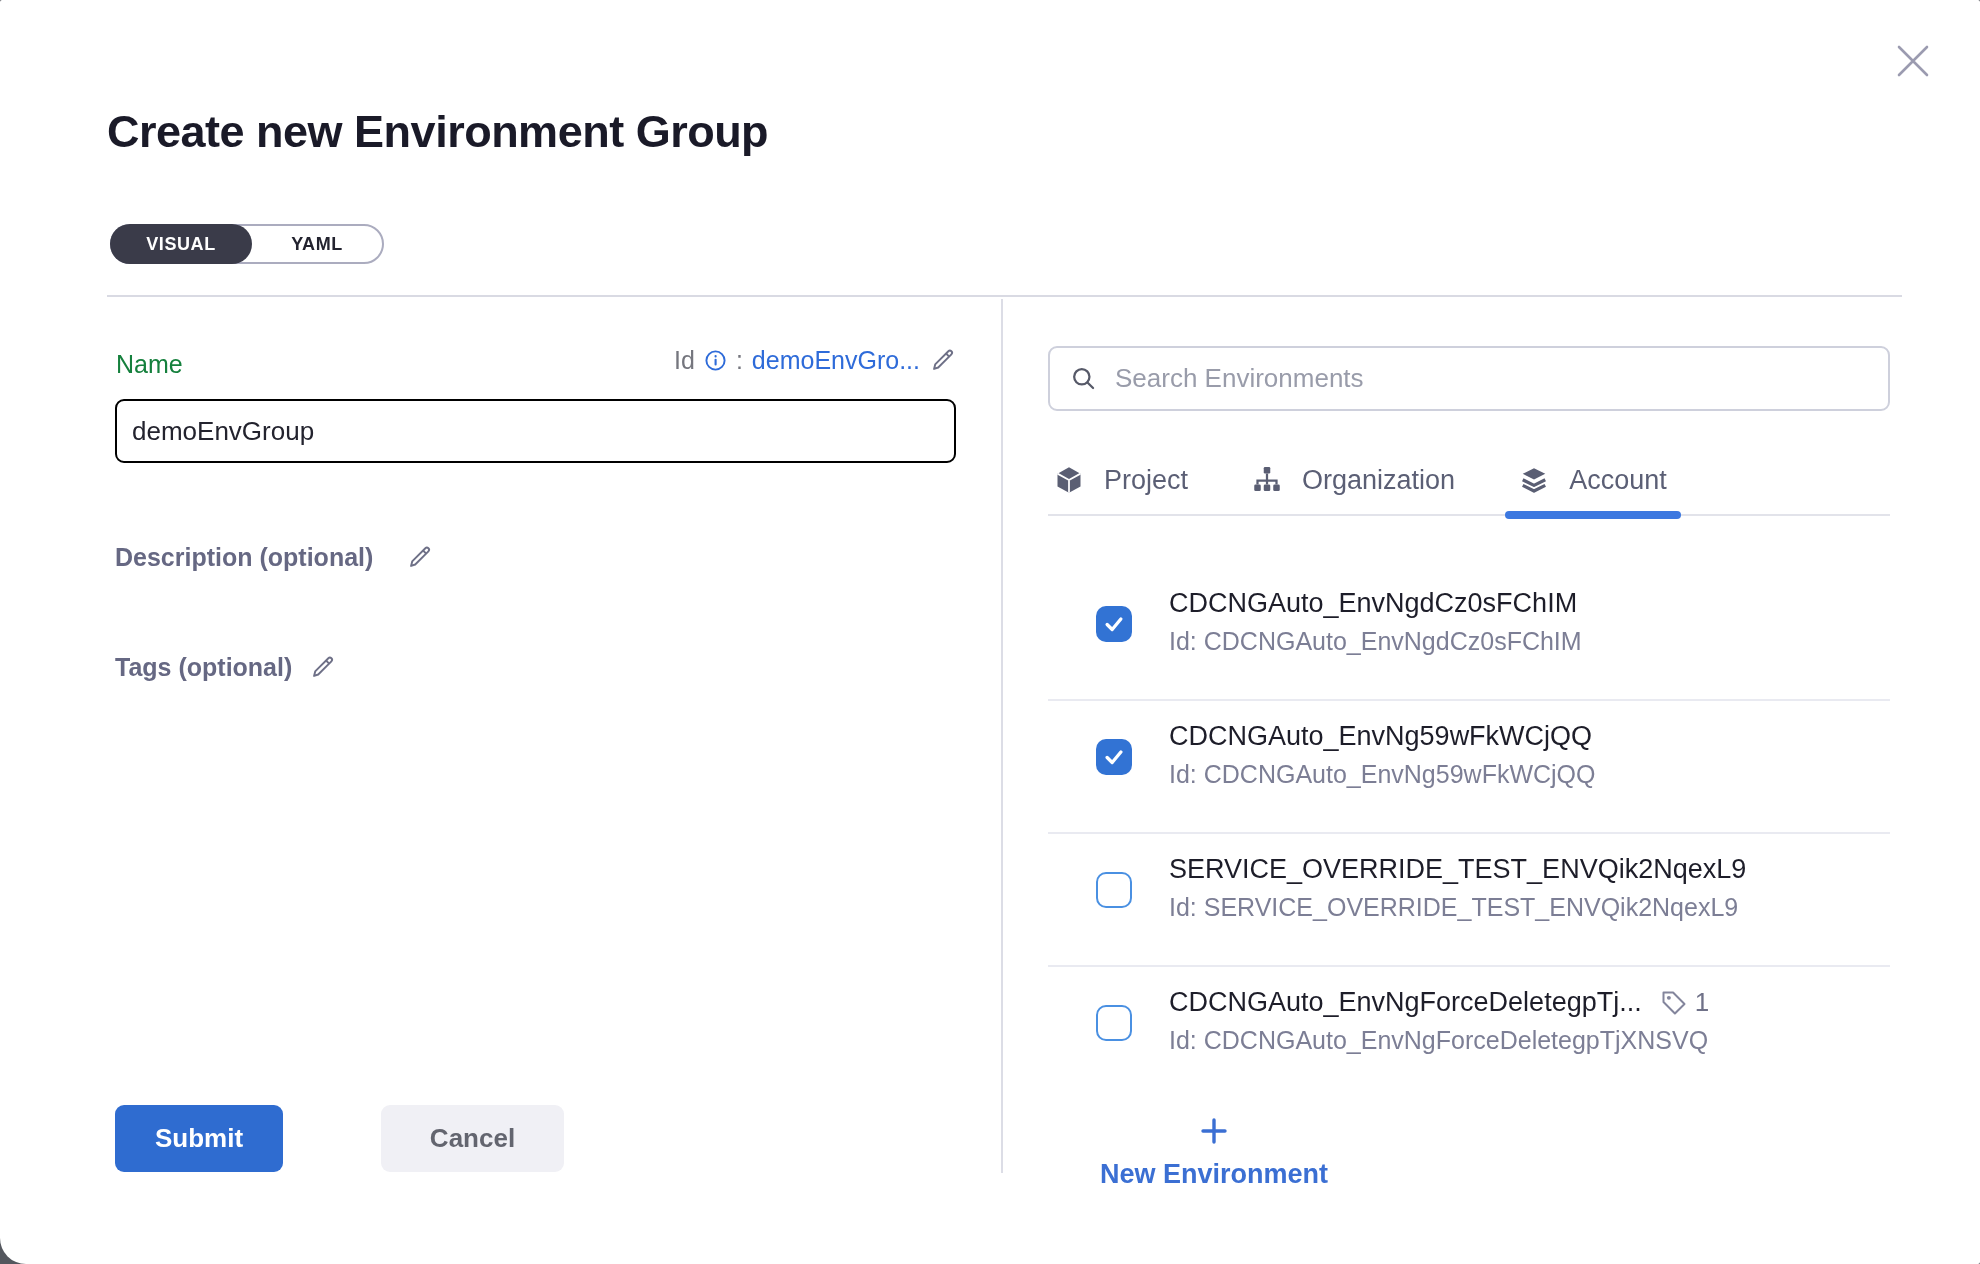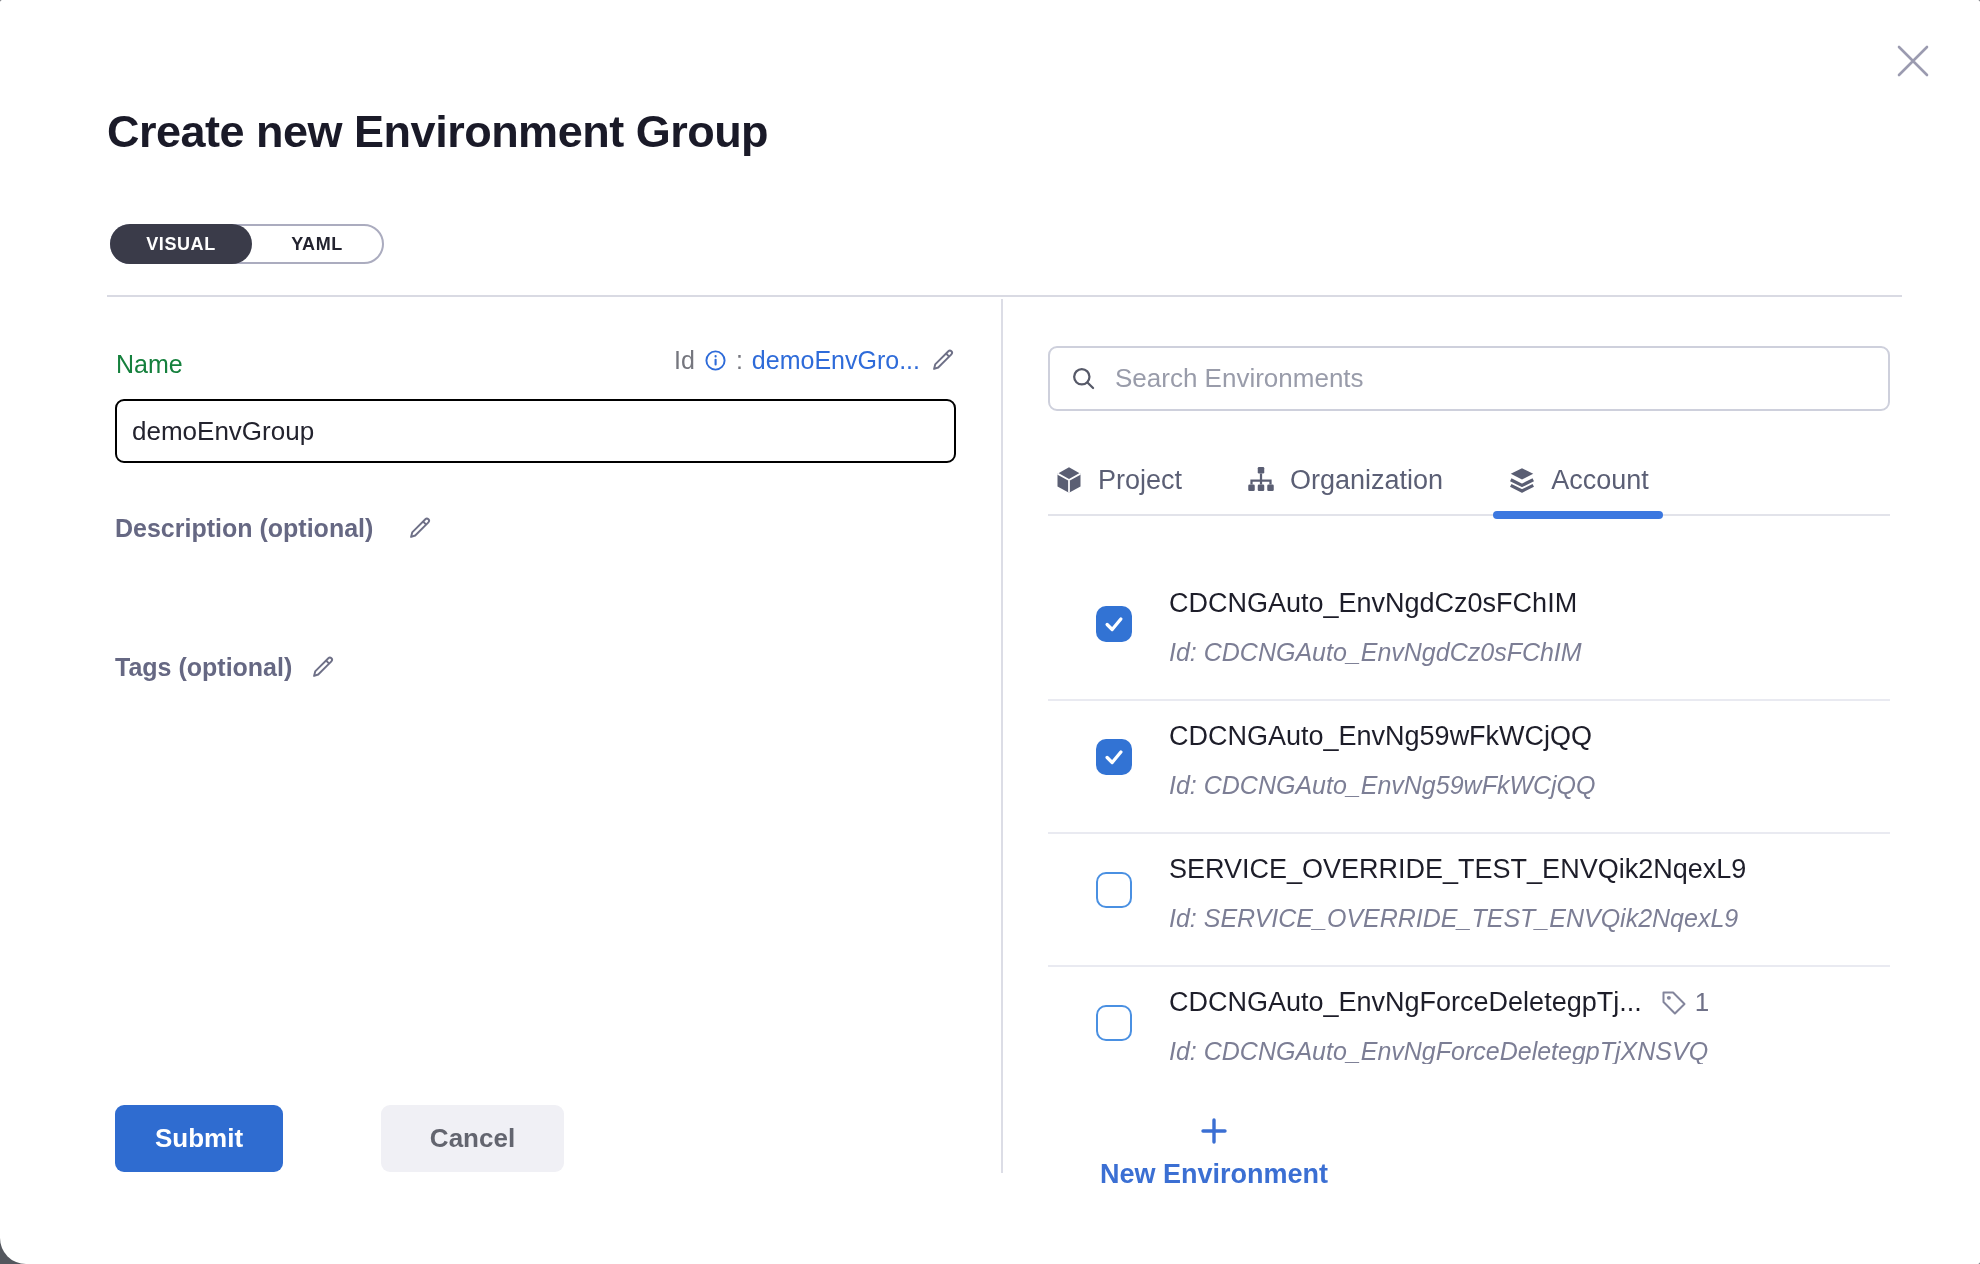--- a/index.html
+++ b/index.html
@@ -47,21 +47,21 @@
   .id-link{color:#2e6bd9;cursor:pointer;}
   .name-input{
     position:absolute;left:115px;top:399px;width:841px;height:64px;
     box-sizing:border-box;border:2px solid #000000;border-radius:9px;
     font-size:26px;color:#23232e;padding:0 15px;font-family:inherit;outline:none;background:#fff;
   }
   .opt-row{
     position:absolute;left:115px;display:flex;align-items:center;gap:17px;
     font-size:25px;font-weight:700;color:#666883;
   }
-  .row-desc{top:514px;gap:33px;}
+  .row-desc{top:543px;gap:33px;}
   .row-tags{top:633px;margin-top:20px;}
   .icon-btn{cursor:pointer;display:inline-flex;}
   
   .btn{
     position:absolute;top:1105px;height:67px;border:none;border-radius:9px;
     font-size:26px;font-weight:700;font-family:inherit;cursor:pointer;
   }
   .btn-submit{left:115px;width:168px;background:#2f6cd0;color:#ffffff;}
   .btn-cancel{left:345px;width:183px;background:#f0f0f5;color:#63656f;margin-left:36px;}
   
@@ -72,21 +72,21 @@
   }
   .search-input{
     border:none;outline:none;flex:1;font-size:26px;color:#23232e;font-family:inherit;background:transparent;
   }
   .search-input::placeholder{color:#999caa;}
   .tabs{
     position:absolute;left:1048px;top:446px;width:842px;height:70px;
     border-bottom:2px solid #e2e3ea;display:flex;gap:52px;box-sizing:border-box;align-items:center;
   }
   .tab{
-    display:flex;align-items:center;gap:14px;height:100%;
+    display:flex;align-items:center;gap:20px;height:100%;
     font-size:27px;color:#5b5f75;position:relative;padding:0 6px;cursor:pointer;
   }
   .tab.active::after{
     content:"";position:absolute;left:-8px;right:-8px;bottom:-5px;height:8px;
     background:#3c78e0;border-radius:5px;
   }
   .env-list{
     position:absolute;left:1048px;top:518px;width:842px;height:546px;
     overflow:hidden;padding-top:50px;box-sizing:border-box;
   }
@@ -97,21 +97,21 @@
   .checkbox{
     width:36px;height:36px;margin-top:18px;flex:none;
     border:2.5px solid #4a90e2;border-radius:10px;box-sizing:border-box;background:#fff;
     display:flex;align-items:center;justify-content:center;cursor:pointer;
   }
   .checkbox svg{display:none;}
   .checkbox.checked{background:#3273d4;border:none;}
   .checkbox.checked svg{display:block;}
   .env-text{margin-left:37px;min-width:0;}
   .env-name{font-size:27px;color:#1d1d29;display:flex;align-items:center;gap:18px;white-space:nowrap;}
-  .env-id{font-size:25px;color:#7c7e95;margin-top:19px;white-space:nowrap;font-style:italic;}
+  .env-id{font-size:25px;color:#7c7e95;margin-top:8px;white-space:nowrap;}
   .env-tags{display:flex;align-items:center;gap:7px;color:#6f7188;font-size:26px;font-weight:400;}
   .new-env{
     position:absolute;left:1100px;top:1117px;display:flex;align-items:center;gap:14px;
     color:#3b6fd3;font-size:27px;font-weight:700;cursor:pointer;flex-direction:column;
   }
 </style>
 </head>
 <body>
 
 <div class="modal">

